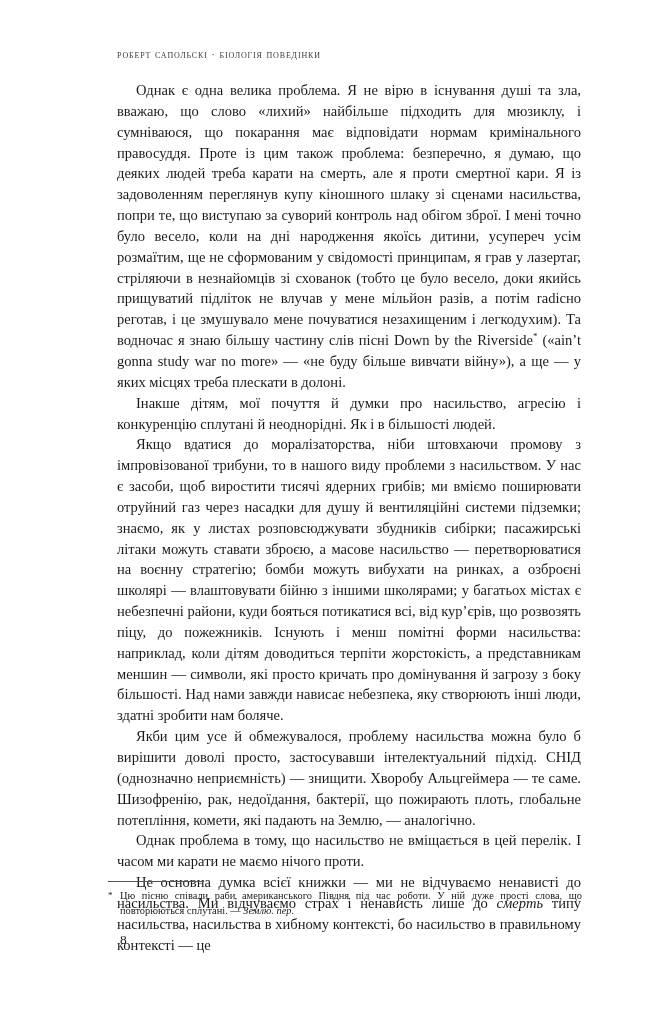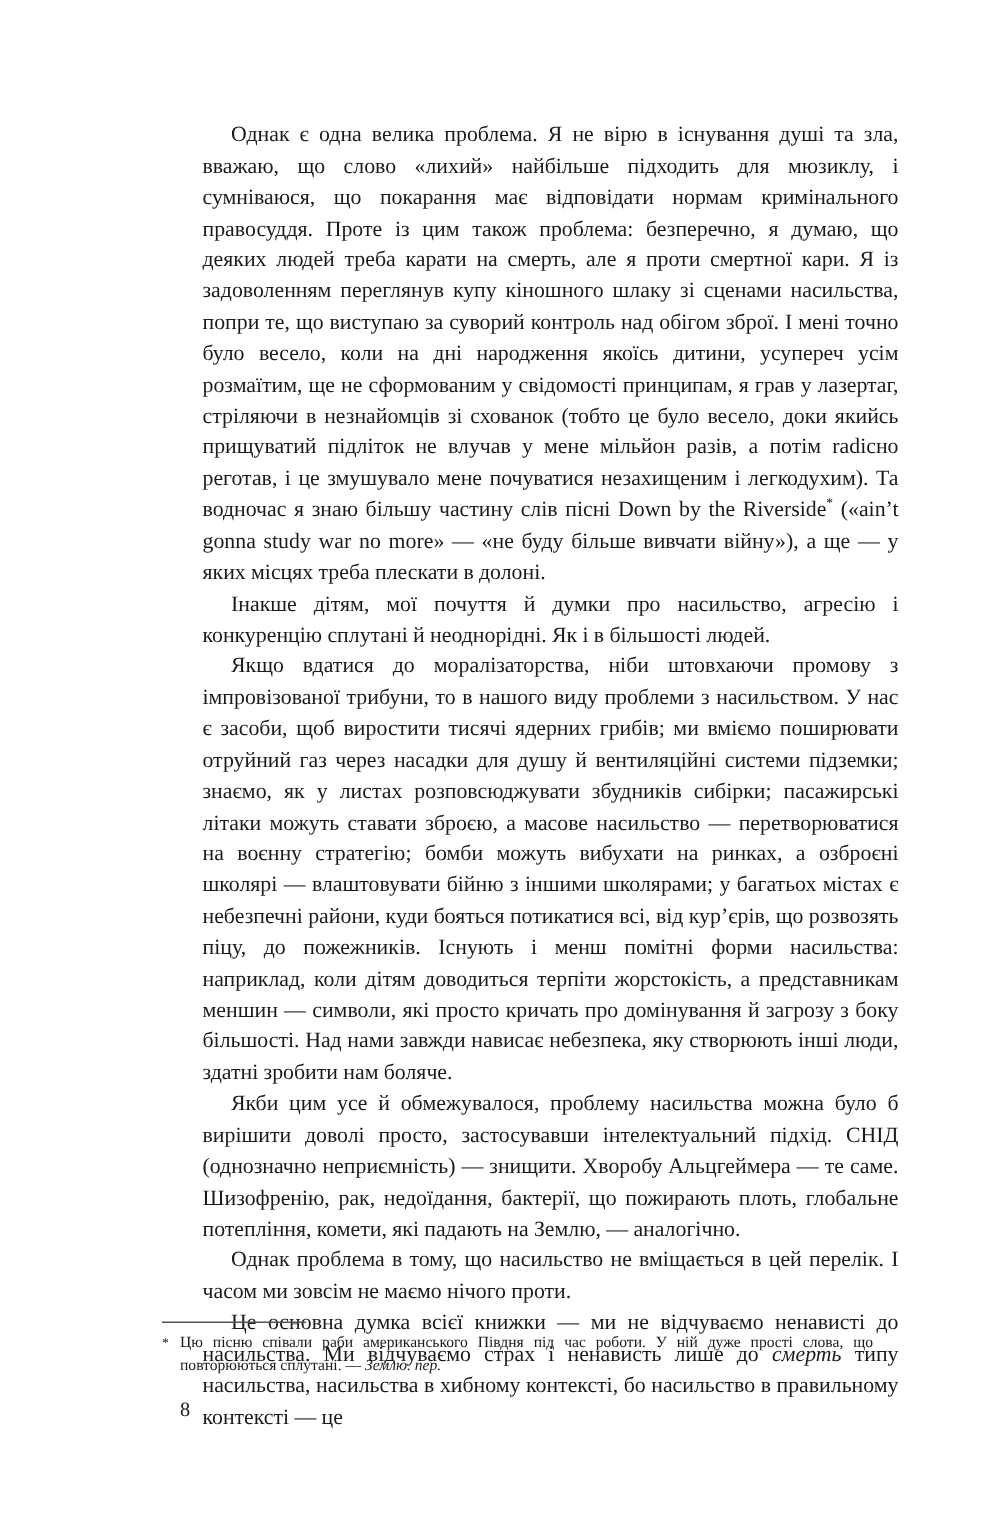--- a/index.html
+++ b/index.html
@@ -35,21 +35,21 @@
     letter-spacing: 0.85px;
     color: #3a3a3a;
     font-variant: small-caps;
     text-transform: lowercase;
     white-space: nowrap;
   }
 
   
   .textblock {
     position: absolute;
-    left: 135px;
+    left: 117px;
     top: 80px;
     width: 464px;
   }
 
   p.para {
     margin: 0;
     font-size: 14.55px;
     line-height: 20.85px;
     text-align: justify;
     text-justify: inter-word;
@@ -102,34 +102,35 @@
     top: 932px;
     font-size: 13.5px;
     color: #1a1a1a;
   }
 </style>
 </head>
 <body>
 
 <div class="page">
 
+  <div class="running-head">Роберт Сапольскі · Біологія поведінки</div>
 
   <div class="textblock">
 
     <p class="para">
       <span>Однак є одна велика проблема. Я не вірю в існування душі та зла, вважаю, що слово «лихий» найбільше підходить для мюзиклу, і сумніваюся, що покарання має відповідати нормам кримінального правосуддя. Проте із цим також проблема: безперечно, я думаю, що деяких людей треба карати на смерть, але я проти смертної кари. Я із задоволенням переглянув купу кіношного шлаку зі сценами насильства, попри те, що виступаю за суворий контроль над обігом зброї. І мені точно було весело, коли на дні народження якоїсь дитини, усупереч усім розмаїтим, ще не сформованим у свідомості принципам, я грав у лазертаг, стріляючи в незнайомців зі схованок (тобто це було весело, доки якийсь прищуватий підліток не влучав у мене мільйон разів, а потім radісно реготав, і це змушувало мене почуватися незахищеним і легкодухим). Та водночас я знаю більшу частину слів пісні </span><span class="lat">Down by the Riverside</span><sup class="fn-ref">*</sup><span> («</span><span class="lat">ain’t gonna study war no more</span><span>» — «не буду більше вивчати війну»), а ще — у яких місцях треба плескати в долоні.</span>
     </p>
 
     <p class="para">Інакше дітям, мої почуття й думки про насильство, агресію і конкуренцію сплутані й неоднорідні. Як і в більшості людей.</p>
 
     <p class="para">Якщо вдатися до моралізаторства, ніби штовхаючи промову з імпровізованої трибуни, то в нашого виду проблеми з насильством. У нас є засоби, щоб виростити тисячі ядерних грибів; ми вміємо поширювати отруйний газ через насадки для душу й вентиляційні системи підземки; знаємо, як у листах розповсюджувати збудників сибірки; пасажирські літаки можуть ставати зброєю, а масове насильство — перетворюватися на воєнну стратегію; бомби можуть вибухати на ринках, а озброєні школярі — влаштовувати бійню з іншими школярами; у багатьох містах є небезпечні райони, куди бояться потикатися всі, від кур’єрів, що розвозять піцу, до пожежників. Існують і менш помітні форми насильства: наприклад, коли дітям доводиться терпіти жорстокість, а представникам меншин — символи, які просто кричать про домінування й загрозу з боку більшості. Над нами завжди нависає небезпека, яку створюють інші люди, здатні зробити нам боляче.</p>
 
     <p class="para">Якби цим усе й обмежувалося, проблему насильства можна було б вирішити доволі просто, застосувавши інтелектуальний підхід. СНІД (однозначно неприємність) — знищити. Хворобу Альцгеймера — те саме. Шизофренію, рак, недоїдання, бактерії, що пожирають плоть, глобальне потепління, комети, які падають на Землю, — аналогічно.</p>
 
-    <p class="para">Однак проблема в тому, що насильство не вміщається в цей перелік. І часом ми зовсім не маємо нічого проти.</p>
+    <p class="para">Однак проблема в тому, що насильство не вміщається в цей перелік. І часом ми карати не маємо нічого проти.</p>
 
     <p class="para">
       <span>Це основна думка всієї книжки — ми не відчуваємо ненависті до насильства. Ми відчуваємо страх і ненависть лише до </span><span class="it">смерть</span><span> типу насильства, насильства в хибному контексті, бо насильство в правильному контексті — це</span>
     </p>
 
   </div>
 
   <div class="footnote-area">
     <div class="footnote-rule"></div>
     <div class="footnote-body">

